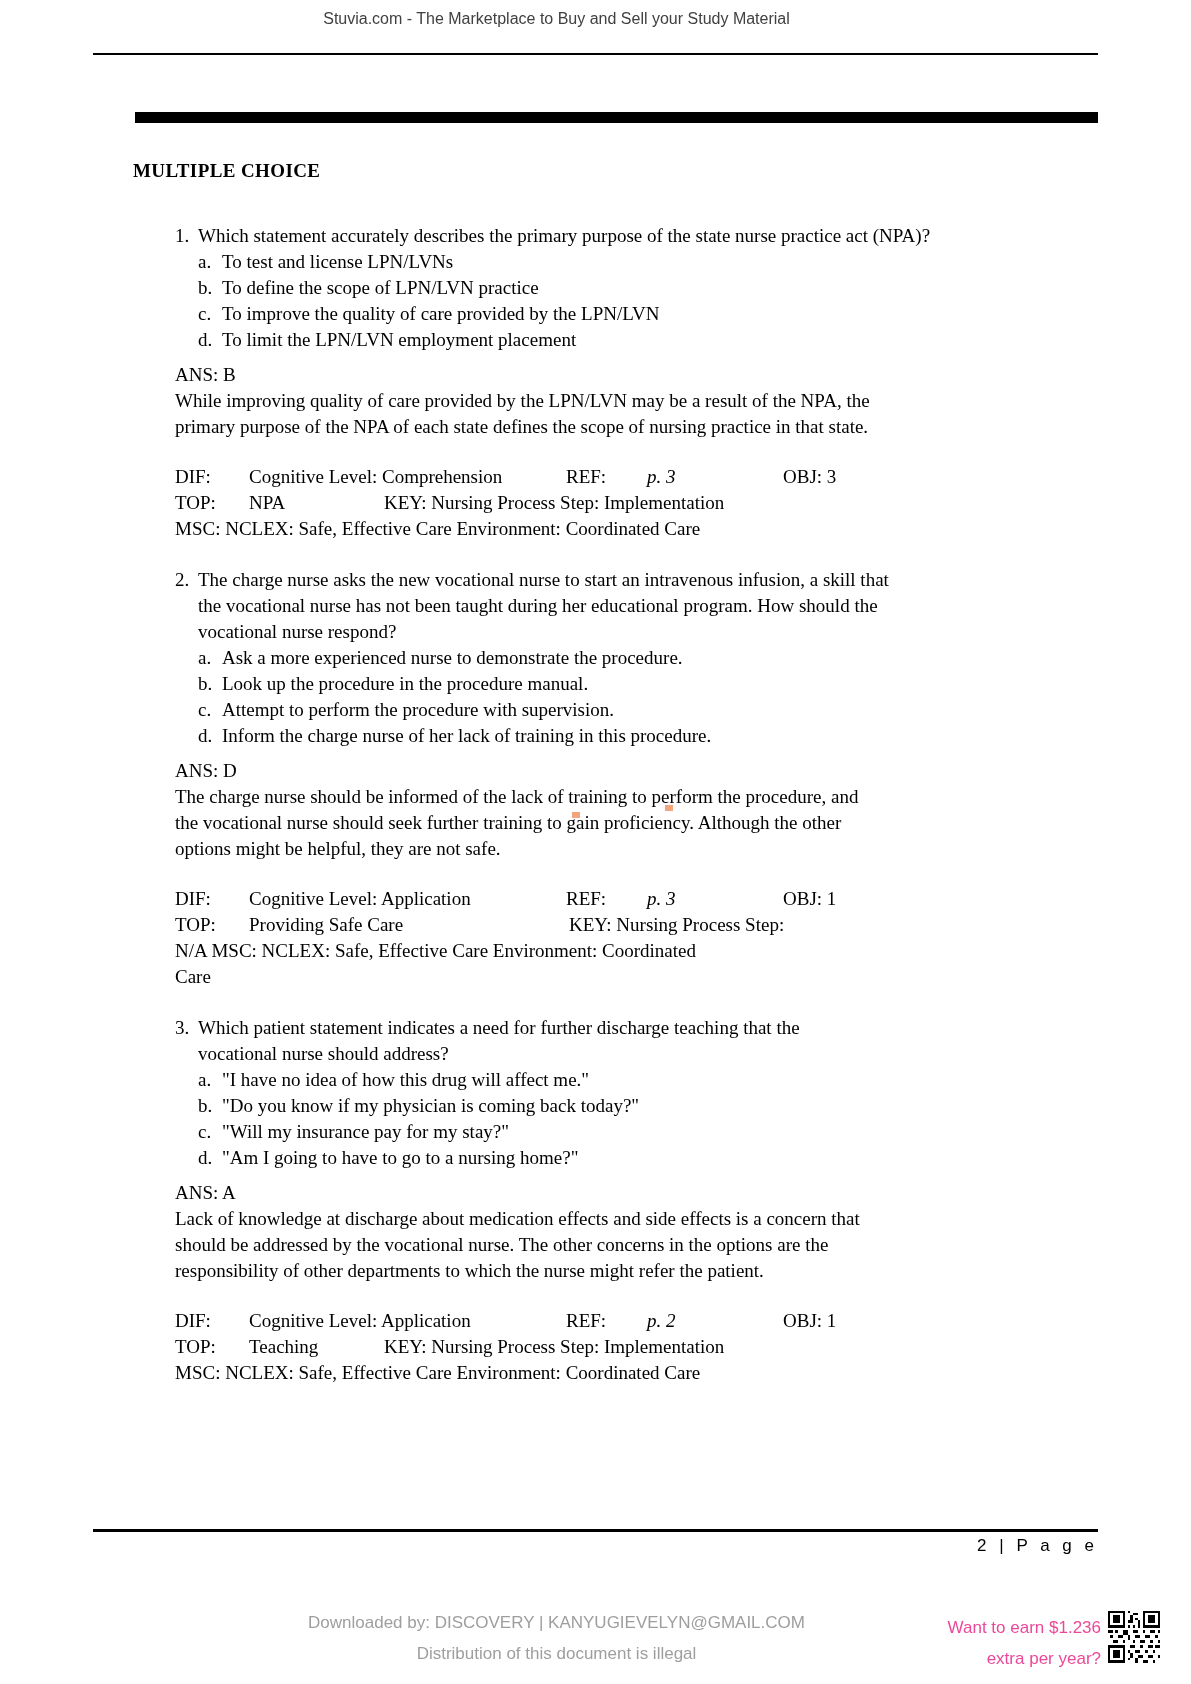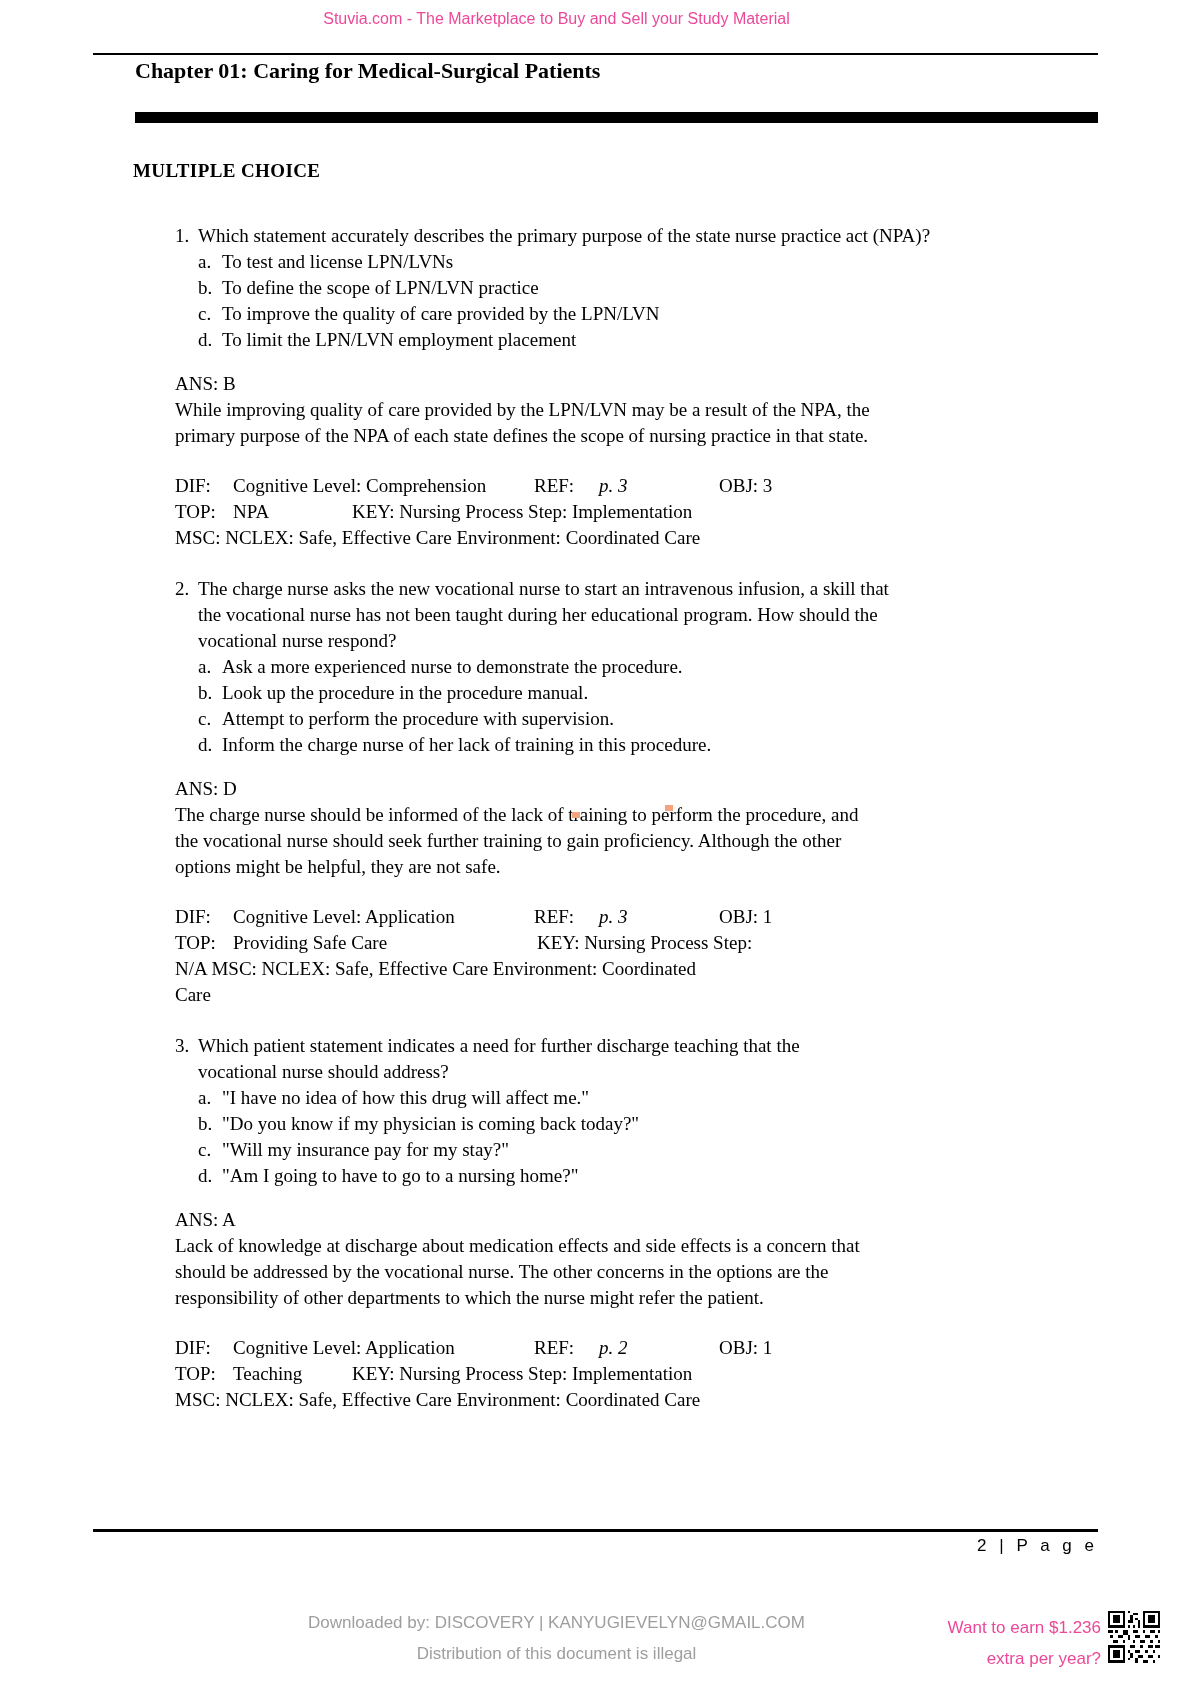--- a/index.html
+++ b/index.html
@@ -9,43 +9,43 @@
     background:#ffffff;
     font-family:"Liberation Serif", serif;
     color:#000000;
     overflow:hidden;
   }
   
   .header-note{
     position:absolute;top:10px;left:0;width:1113px;
     text-align:center;
     font-family:"Liberation Sans", sans-serif;
-    font-size:16px;color:#ec4899;
+    font-size:16px;color:#404040;
   }
   .top-rule{position:absolute;top:53px;left:93px;width:1005px;height:2px;background:#000;}
   .doc-title{position:absolute;top:57px;left:135px;width:963px;}
   .doc-title .t1,.doc-title .t2{
     font-size:22px;font-weight:bold;line-height:27px;white-space:nowrap;
   }
   .doc-title .t2{text-decoration:underline;text-decoration-thickness:2px;}
   .title-bar{position:absolute;top:112px;left:135px;width:963px;height:11px;background:#000;}
   
   .content{position:absolute;top:158px;left:133px;width:950px;font-size:19px;line-height:26px;}
   .section-heading{font-size:19px;font-weight:bold;margin:0 0 39px 0;letter-spacing:0.4px;}
   .question{padding-left:42px;}
   .question + .question{margin-top:25px;}
   .q-line{display:flex;}
   .q-num{flex:none;width:23px;}
   .q-text{white-space:pre-wrap;max-width:880px;}
   .opt{display:flex;margin-left:23px;}
   .opt-letter{flex:none;width:24px;}
-  .ans{margin-top:18px;}
+  .ans{margin-top:9px;}
   .rationale{white-space:pre-wrap;max-width:880px;}
   .meta{margin-top:24px;}
-  .mrow{display:flex;}
+  .mrow{display:flex;gap:16px;}
   .mc{flex:none;white-space:pre;}
   .w-lab{width:58px;}
   .w-val1{width:301px;}
   .w-ref{width:65px;}
   .w-refv{width:120px;font-style:italic;}
   .w-topv-sm{width:119px;}
   .w-topv-lg{width:304px;}
   
   .mark{position:absolute;background:#F2A47E;}
   .mark1{left:572px;top:812px;width:8px;height:6px;}
@@ -70,21 +70,20 @@
 </style>
 </head>
 <body>
 
 <div class="page">
 
   <div class="header-note">Stuvia.com - The Marketplace to Buy and Sell your Study Material</div>
   <div class="top-rule"></div>
 
   <div class="doc-title">
-    <div class="t1">Chapter 01: Caring for Medical-Surgical Patients</div>
   </div>
   <div class="title-bar"></div>
 
   <div class="content">
 
     <div class="section-heading">MULTIPLE CHOICE</div>
 
     <div class="question">
       <div class="q-line">
         <span class="q-num">1.</span>

